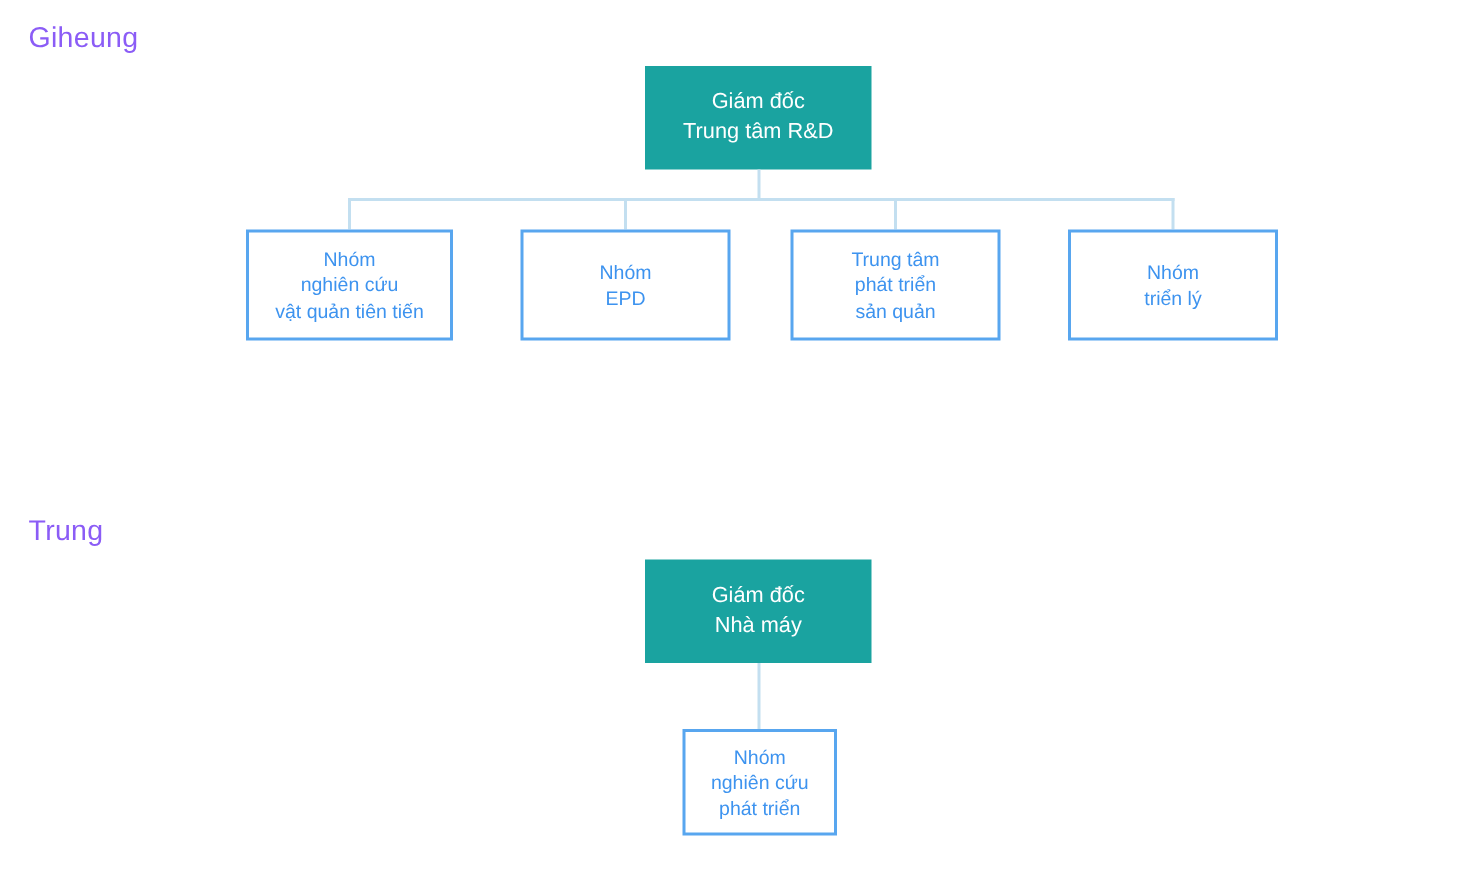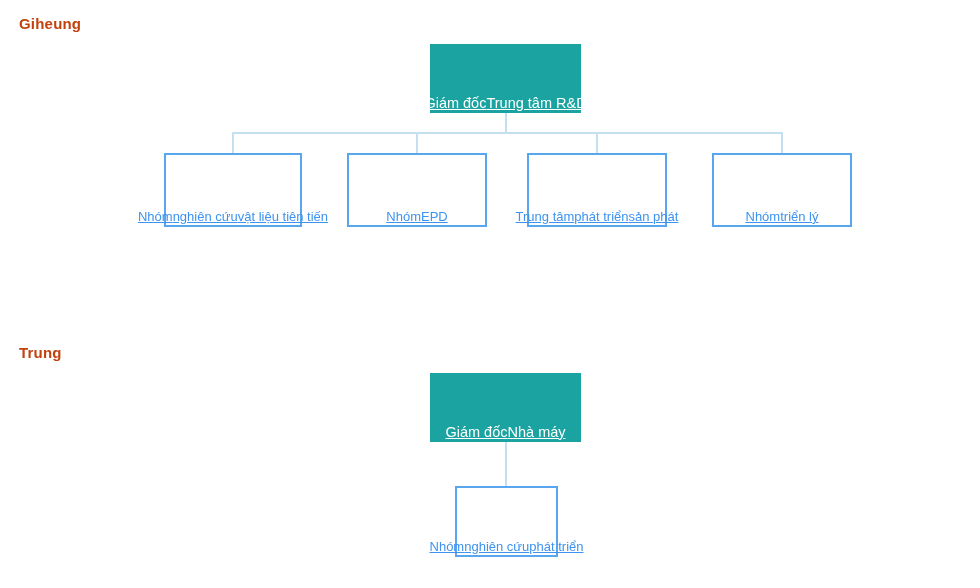--- a/index.html
+++ b/index.html
@@ -15,39 +15,38 @@
     overflow: hidden;
   }
   .canvas {
     position: absolute;
     left: 0; top: 0;
     width: 980px;
     height: 588px;
   }
   .section-title {
     position: absolute;
-    font-size: 15px;
-    font-weight: bold;
-    color: #c2410c;
+    font-size: 19px;
+    font-weight: normal;
+    color: #8b5cf6;
     letter-spacing: 0.2px;
     white-space: nowrap;
   }
   #title-giheung { left: 19px; top: 15px; }
   #title-taean   { left: 19px; top: 344px; }
 
   .node {
     position: absolute;
     box-sizing: border-box;
     display: flex;
-    flex-direction: row;
-    align-items: flex-end;
+    flex-direction: column;
+    align-items: center;
     justify-content: center;
     text-align: center;
     line-height: 1.32;
-    text-decoration: underline;
   }
   .node-root {
     background: #1aa3a0;
     color: #ffffff;
     font-size: 14.5px;
   }
   .node-leaf {
     background: #ffffff;
     border: 2px solid #58a6ef;
     color: #3d93ef;
@@ -96,32 +95,32 @@
   <div class="connector v" id="conn-g-trunk"></div>
   <div class="connector h" id="conn-g-bar"></div>
   <div class="connector v" id="conn-g-drop-1"></div>
   <div class="connector v" id="conn-g-drop-2"></div>
   <div class="connector v" id="conn-g-drop-3"></div>
   <div class="connector v" id="conn-g-drop-4"></div>
 
   <div class="node node-leaf" id="leaf-g-1">
     <span class="line">Nhóm</span>
     <span class="line">nghiên cứu</span>
-    <span class="line">vật liệu tiên tiến</span>
+    <span class="line">vật quản tiên tiến</span>
   </div>
 
   <div class="node node-leaf" id="leaf-g-2">
     <span class="line">Nhóm</span>
     <span class="line">EPD</span>
   </div>
 
   <div class="node node-leaf" id="leaf-g-3">
     <span class="line">Trung tâm</span>
     <span class="line">phát triển</span>
-    <span class="line">sản phát</span>
+    <span class="line">sản quản</span>
   </div>
 
   <div class="node node-leaf" id="leaf-g-4">
     <span class="line">Nhóm</span>
     <span class="line">triển lý</span>
   </div>
 
   <div class="section-title" id="title-taean">Trung</div>
 
   <div class="node node-root" id="root-taean">

